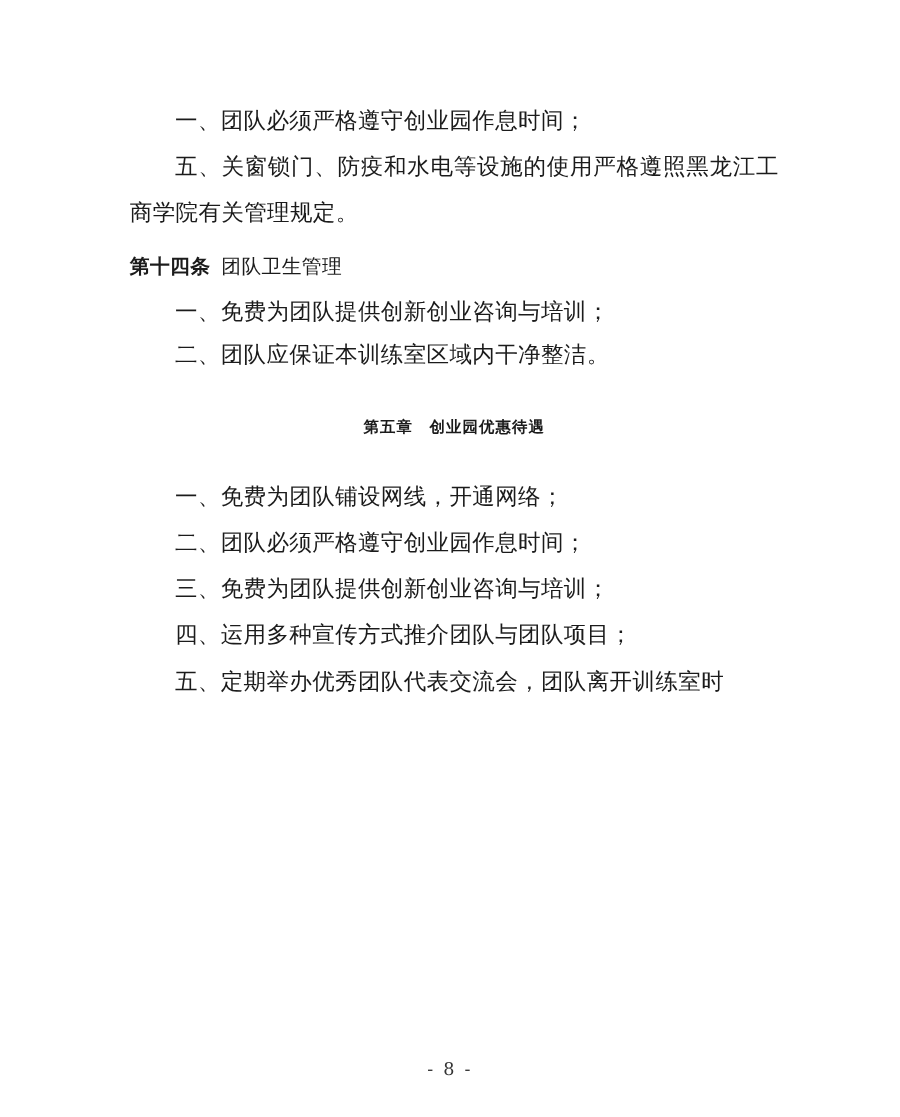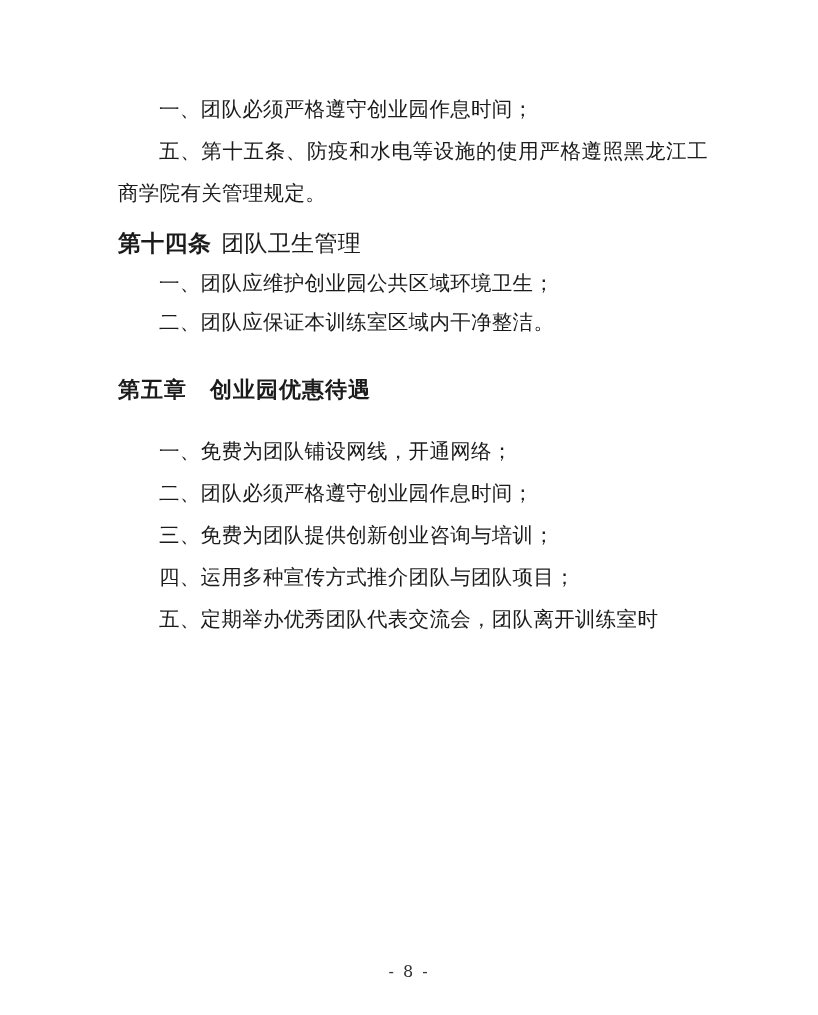--- a/index.html
+++ b/index.html
@@ -33,36 +33,36 @@
     margin: 0 0 0 0;
     letter-spacing: 0.3px;
   }
   .indent {
     text-indent: 41px;
   }
   .tight {
     line-height: 39px;
   }
   .heading-clause {
-    font-size: 23px;
+    font-size: 18px;
     line-height: 42px;
     margin: 0;
     letter-spacing: 0.3px;
   }
   .heading-clause .num {
     font-weight: bold;
     font-family: "DejaVu Serif", "Liberation Serif", serif;
   }
   .heading-clause .txt {
     font-weight: normal;
   }
   .chapter {
-    font-size: 22px;
+    font-size: 14px;
     font-weight: bold;
-    text-align: left;
+    text-align: center;
     margin: 0;
     line-height: 42px;
     letter-spacing: 1px;
   }
   .sp-20 { height: 20px; }
   .sp-26 { height: 26px; }
   .sp-8 { height: 8px; }
   .footer {
     position: absolute;
     left: 0;
@@ -84,27 +84,27 @@
 
 <div class="page">
 
   <div class="content">
 
     <p class="para indent">一、团队必须严格遵守创业园作息时间；</p>
 
 
 
 
-    <p class="para indent">五、第十五条、防疫和水电等设施的使用严格遵照黑龙江工商学院有关管理规定。</p>
+    <p class="para indent">五、关窗锁门、防疫和水电等设施的使用严格遵照黑龙江工商学院有关管理规定。</p>
 
     <div class="sp-8"></div>
 
     <p class="heading-clause"><span class="num">第十四条</span><span class="nowrap-gap"></span><span class="txt">团队卫生管理</span></p>
 
-    <p class="para indent tight">一、团队应维护创业园公共区域环境卫生；</p>
+    <p class="para indent tight">一、免费为团队提供创新创业咨询与培训；</p>
 
     <p class="para indent tight">二、团队应保证本训练室区域内干净整洁。</p>
 
     <div class="sp-26"></div>
 
     <p class="chapter">第五章　创业园优惠待遇</p>
 
     <div class="sp-20"></div>
 
 

